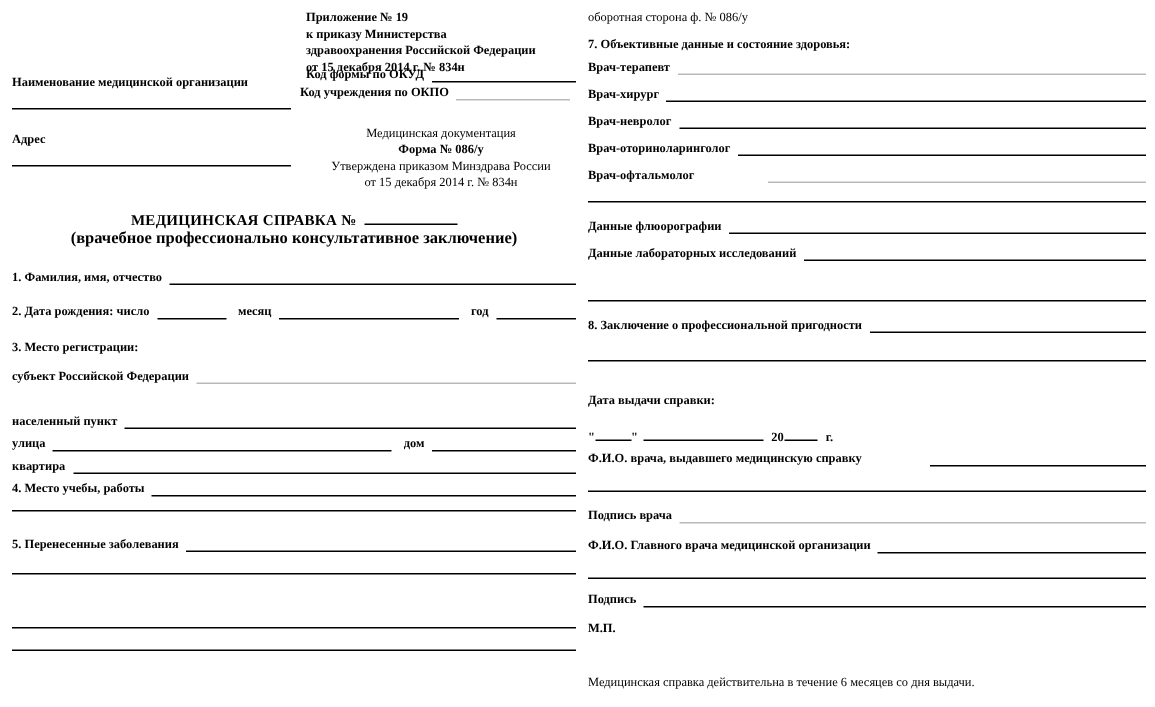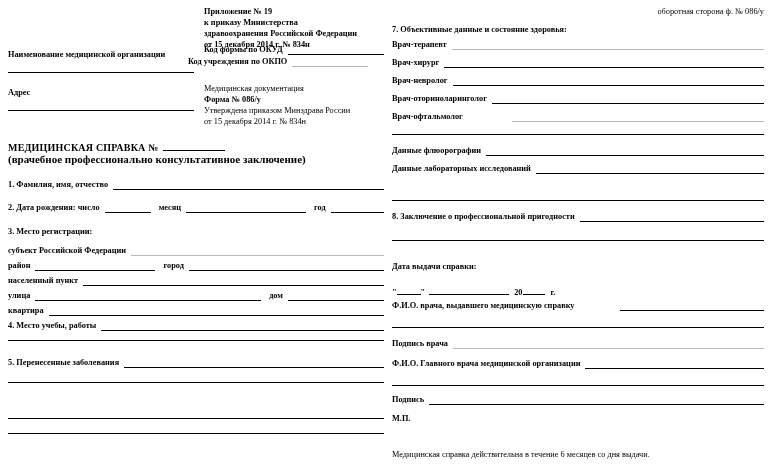--- a/index.html
+++ b/index.html
@@ -37,21 +37,21 @@
     height: 471px;
   }
 
   
   .t {
     font-size: 8.3px;
     line-height: 1.18;
     white-space: nowrap;
   }
   .b { font-weight: bold; }
-  .center { }
+  .center { text-align: center; }
 
   
   .rule {
     border-bottom: 1.3px solid #000;
     height: 0;
     font-size: 0;
     line-height: 0;
   }
 
   
@@ -129,21 +129,21 @@
     <div class="abs t b" style="left:0px; top:50px;">Наименование медицинской организации</div>
     <div class="abs rule" style="left:0px; top:72px; width:186px;"></div>
 
     <div class="abs t b" style="left:0px; top:88px;">Адрес</div>
     <div class="abs rule" style="left:0px; top:110px; width:186px;"></div>
 
     <div class="abs row" style="left:196px; top:45px; width:180px;">
       <span class="lbl b">Код формы по ОКУД</span>
       <span class="fill"></span>
     </div>
-    <div class="abs row" style="left:180px; top:57px; width:180px;">
+    <div class="abs row" style="left:192px; top:57px; width:180px;">
       <span class="lbl b">Код учреждения по ОКПО</span>
       <span class="fill light"></span>
     </div>
 
     <div class="abs hdr-block center" style="left:196px; top:84px; width:180px; font-weight:normal;">
       <div>Медицинская документация</div>
       <div class="b">Форма № 086/у</div>
       <div>Утверждена приказом Минздрава России</div>
       <div>от 15 декабря 2014 г. № 834н</div>
     </div>
@@ -169,27 +169,20 @@
       <span class="fill"></span>
     </div>
 
     <div class="abs t b" style="left:0px; top:227px;">3. Место регистрации:</div>
 
     <div class="abs row" style="left:0px; top:246px; width:376px;">
       <span class="lbl b">субъект Российской Федерации</span>
       <span class="fill light"></span>
     </div>
 
-    <div class="abs row" style="left:0px; top:261px; width:376px;">
-      <span class="lbl b">район</span>
-      <span class="fill fixed-lg"></span>
-      <span class="gap"></span>
-      <span class="lbl b">город</span>
-      <span class="fill"></span>
-    </div>
 
     <div class="abs row" style="left:0px; top:276px; width:376px;">
       <span class="lbl b">населенный пункт</span>
       <span class="fill"></span>
     </div>
 
     <div class="abs row" style="left:0px; top:291px; width:376px;">
       <span class="lbl b">улица</span>
       <span class="fill"></span>
       <span class="gap"></span>
@@ -213,21 +206,21 @@
       <span class="fill"></span>
     </div>
     <div class="abs rule" style="left:0px; top:382px; width:376px;"></div>
 
     <div class="abs rule" style="left:0px; top:418px; width:376px;"></div>
     <div class="abs rule" style="left:0px; top:433px; width:376px;"></div>
   </div>
 
   <div class="col-right">
 
-    <div class="abs t" style="left:0px; top:7px; width:372px; text-align:right;">оборотная сторона ф. № 086/у</div>
+    <div class="abs t" style="left:0px; top:7px; width:372px; ">оборотная сторона ф. № 086/у</div>
 
     <div class="abs t b" style="left:0px; top:25px;">7. Объективные данные и состояние здоровья:</div>
 
     <div class="abs row" style="left:0px; top:40px; width:372px;">
       <span class="lbl b">Врач-терапевт</span>
       <span class="fill light"></span>
     </div>
     <div class="abs row" style="left:0px; top:58px; width:372px;">
       <span class="lbl b">Врач-хирург</span>
       <span class="fill"></span>

